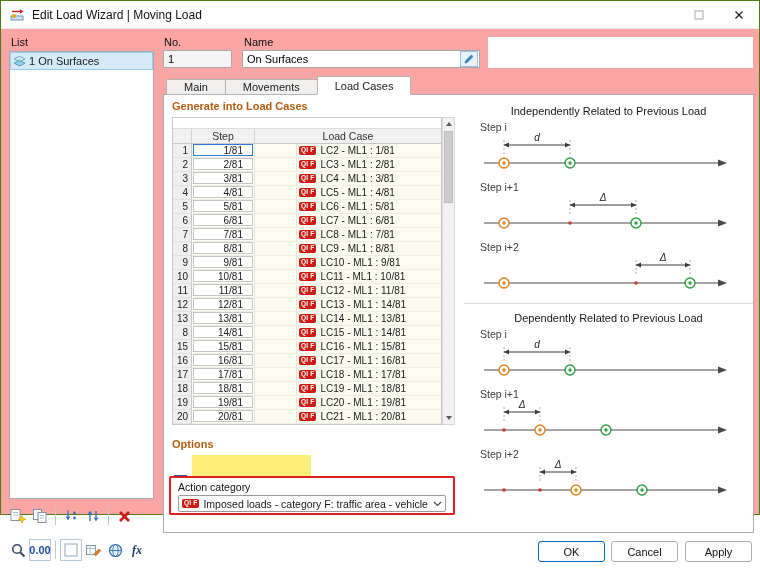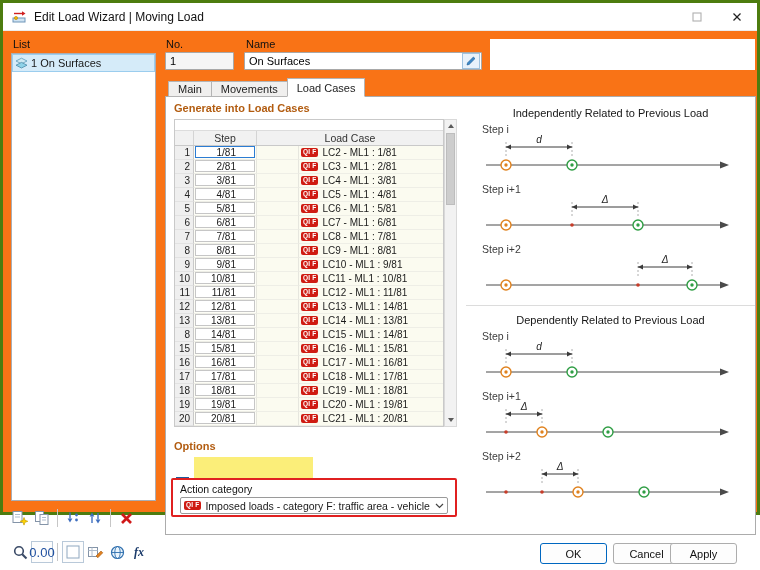--- a/index.html
+++ b/index.html
@@ -1,18 +1,18 @@
 <!DOCTYPE html>
 <html><head>
 <meta charset="utf-8">
 <style>
   *{box-sizing:border-box;margin:0;padding:0}
   html,body{width:760px;height:570px;overflow:hidden}
   body{font-family:"Liberation Sans","DejaVu Sans",sans-serif;font-size:11px;color:#1a1a1a;background:#fff}
-  #dialog{position:relative;width:760px;height:515px;background:#f97316;border:3px solid #4d7c0f}
+  #dialog{position:relative;width:760px;height:515px;background:#fca5a5;border:1px solid #4d7c0f}
 
   
   .titlebar{position:absolute;left:0;top:0;width:100%;height:28px;background:#fff;display:flex;align-items:center;border-bottom:1px solid #ececec}
   .app-icon{margin-left:8px;display:flex}
   .title{font-size:12px;margin-left:7px;color:#111}
   .winbtns{margin-left:auto;display:flex;height:100%}
   .winbtn{width:40px;height:100%;display:flex;align-items:center;justify-content:center}
 
   .lbl{position:absolute;font-size:11px;color:#111}
   .inputbox{position:absolute;background:#fff;border:1px solid #a8a8a8;font-size:11px;padding:1px 4px;font-family:inherit;border-radius:1px}
@@ -22,44 +22,44 @@
   .listbox{position:absolute;left:8px;top:50px;width:145px;height:448px;background:#fff;border:1px solid #abadb3}
   .list-item{height:18px;display:flex;align-items:center;gap:3px;padding-left:2px;white-space:nowrap}
   .list-item.selected{background:#d5ebf9;border:1px solid #9bcdee}
   .li-text{font-size:11px}
 
   
   .tbar{position:absolute;display:flex;align-items:center}
   .tbtn{width:22px;height:22px;display:flex;align-items:center;justify-content:center;border:1px solid transparent;background:transparent}
   .tbtn.framed{border:1px solid #b9c9d9;background:#fdfdfd}
   .tsep{width:1px;height:18px;background:#c6c6c6;margin:0 4px}
-  .dec-text{font-size:13px;font-weight:normal;color:#1f4f9f;letter-spacing:0}
+  .dec-text{font-size:11px;font-weight:bold;color:#1f4f9f;letter-spacing:0}
   .fx-text{font-family:"Liberation Serif","DejaVu Serif",serif;font-style:italic;font-size:12px;color:#1a3a6a;font-weight:bold}
 
   
   .tabs{position:absolute;left:165px;top:75px;height:19px;display:flex;align-items:flex-end;z-index:5}
-  .tab{padding:0 9px;border:1px solid #b4b4b4;background:#f0efee;height:16px;line-height:15px;margin-right:-1px;color:#222}
+  .tab{padding:0 17px;border:1px solid #b4b4b4;background:#f0efee;height:16px;line-height:15px;margin-right:-1px;color:#222}
   .tab.active{background:#fff;height:19px;line-height:18px;border-bottom:1px solid #fff;position:relative;z-index:6}
 
   
   .panel{position:absolute;left:162px;top:93px;width:591px;height:439px;background:#fff;border:1px solid #acacac}
   .grp-title{position:absolute;font-weight:bold;color:#b25c10;font-size:11px}
 
   
   .tablewrap{position:absolute;left:8px;top:22px;width:283px;height:308px}
   .tgrid{position:absolute;left:0;top:0;width:270px;border:1px solid #c9c9c9}
   .thead-empty{height:11px;background:#fff;border-bottom:1px solid #dcdcdc}
   .thead{display:flex;height:15px;background:#f1f1f1;border-bottom:1px solid #c9c9c9;font-size:10.5px;color:#333}
   .th-num{width:19px;border-right:1px solid #d4d4d4}
   .th-step{width:63px;text-align:center;border-right:1px solid #d4d4d4;line-height:14px}
   .th-lc{flex:1;text-align:center;line-height:14px}
   .trow{display:flex;height:14px}
   .tnum{width:19px;background:#efefef;border-right:1px solid #c9c9c9;border-bottom:1px solid #e2e2e2;font-size:10px;color:#222;text-align:right;padding-right:3px;line-height:13px}
   .tstep{width:63px;border-right:1px solid #e6e6de;border-bottom:1px solid #eeeee6;background:#fdfdf6;position:relative}
-  .stepbox{position:absolute;left:1px;right:1px;top:0;bottom:1px;background:#fff;border:1px solid #c6c6c6;font-size:10px;line-height:11px;text-align:right;padding-right:18px}
+  .stepbox{position:absolute;left:1px;right:1px;top:0;bottom:1px;background:#fff;border:1px solid #c6c6c6;font-size:10px;line-height:11px;text-align:right;padding-right:9px}
   .stepbox.focused{border:1px solid #2b7cd3}
   .tgap{width:42px;border-right:1px solid #e6e6de;border-bottom:1px solid #eeeee6;background:#fbfbf0}
   .tlc{flex:1;display:flex;align-items:center;gap:4px;padding-left:2px;background:#fbfbf0;border-bottom:1px solid #eeeee6;font-size:10px;white-space:nowrap;overflow:hidden}
   .badge{background:#cf1b12;color:#fff;font-size:6.5px;font-weight:bold;border-radius:2px;padding:1px 2px;line-height:1;letter-spacing:.2px;flex:0 0 auto}
   .vscroll{position:absolute;right:0;top:0;width:13px;height:308px;background:#f2f2f2;border:1px solid #d9d9d9}
   .sarrow{height:12px;display:flex;align-items:center;justify-content:center}
   .sarrow.down{position:absolute;bottom:0;left:0;right:0}
   .tri-up{width:0;height:0;border-left:3.5px solid transparent;border-right:3.5px solid transparent;border-bottom:4.5px solid #5a5a5a}
   .tri-down{width:0;height:0;border-left:3.5px solid transparent;border-right:3.5px solid transparent;border-top:4.5px solid #5a5a5a}
   .sthumb{position:absolute;left:1px;right:1px;top:13px;height:72px;background:#cdcdcd;border:1px solid #bdbdbd}
@@ -592,15 +592,15 @@
             <circle cx="98" cy="30" r="5" fill="#fff" stroke="#e0821e" stroke-width="1.4"></circle>
             <circle cx="98" cy="30" r="1.7" fill="#e0821e"></circle>
             <circle cx="164" cy="30" r="5" fill="#fff" stroke="#2f9e44" stroke-width="1.4"></circle>
             <circle cx="164" cy="30" r="1.7" fill="#2f9e44"></circle>
           </svg></div>
     </div>
   </div>
 
   <button class="btn default" style="left:537px">OK</button>
   <button class="btn" style="left:610px">Cancel</button>
-  <button class="btn" style="left:667px">Apply</button>
+  <button class="btn" style="left:684px">Apply</button>
 
 </div>
 
 </body></html>

